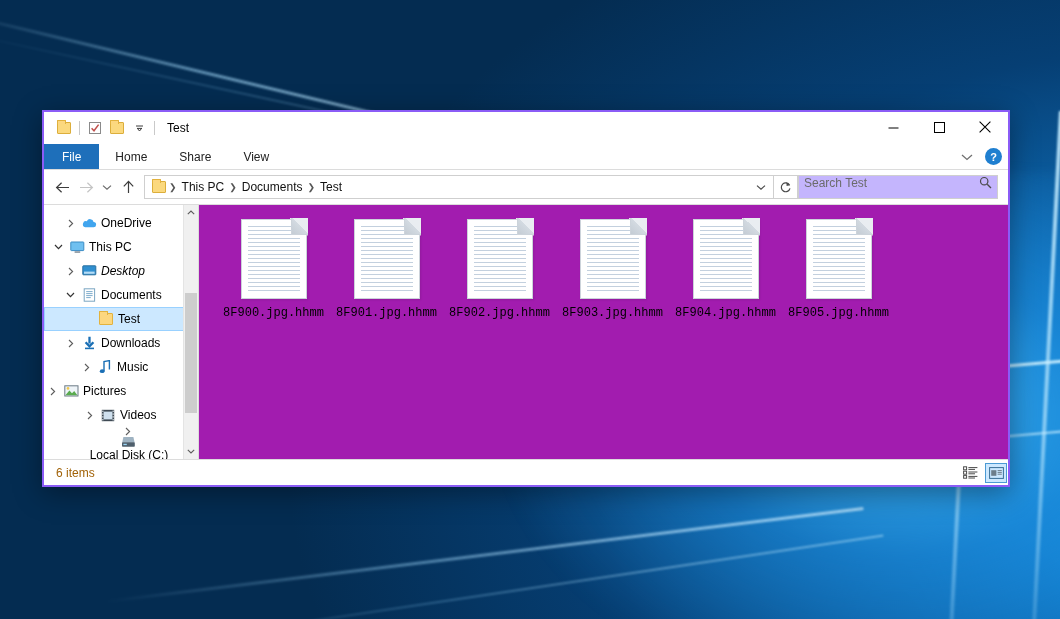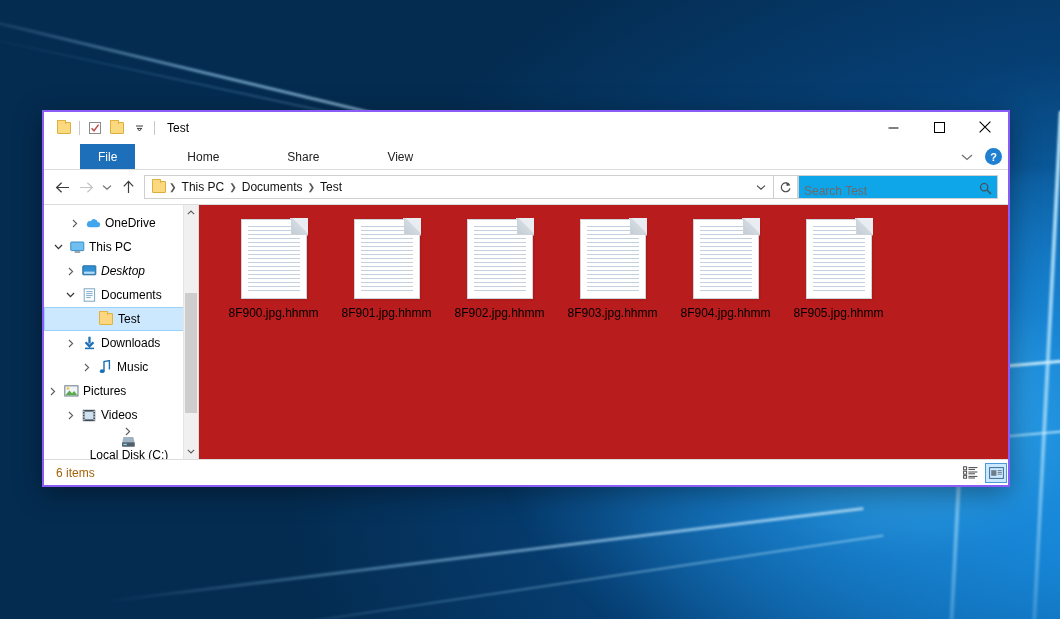--- a/index.html
+++ b/index.html
@@ -80,21 +80,21 @@
   
   .ribbon {
     height: 26px; flex: none;
     display: flex; align-items: stretch;
     background: #fff;
     border-bottom: 1px solid #dcdcdc;
     position: relative;
   }
   .tab {
     padding: 0 16px; display: flex; align-items: center;
-    font-size: 12px; color: #222; margin-left: 36px;
+    font-size: 12px; color: #222;
   }
   .tab.file { background: #1e6fba; color: #fff; padding: 0 18px; }
   .ribbon-right { position: absolute; right: 6px; top: 0; height: 100%; display: flex; align-items: center; gap: 8px; }
   .chev-collapse { color: #6d6d6d; font-size: 11px; padding: 0 4px; }
   .help-btn {
     width: 17px; height: 17px; border-radius: 50%;
     background: #1f7fd0; color: #fff;
     font-size: 11px; font-weight: bold;
     display: flex; align-items: center; justify-content: center;
   }
@@ -122,22 +122,22 @@
   .crumbs { flex: 1; display: flex; align-items: center; gap: 0; overflow: hidden; }
   .crumb { padding: 0 4px; font-size: 12px; color: #111; white-space: nowrap; }
   .crumb-sep { color: #555; font-size: 9px; padding: 0 1px; }
   .addr-ctl { width: 20px; height: 22px; display: flex; align-items: center; justify-content: center; color: #4a4a4a; }
   .refresh-btn {
     width: 24px; height: 24px; display: flex; align-items: center; justify-content: center;
     border: 1px solid #cfcfcf; border-left: none; background: #fff; color: #4a4a4a;
   }
   .searchbox {
     width: 200px; height: 24px; margin-left: 0;
-    border: 1px solid #cfcfcf; background: #0ea5e9;
-    display: flex; align-items: flex-end; padding: 0 5px;
+    border: 1px solid #cfcfcf; background: #c4b5fd;
+    display: flex; align-items: flex-start; padding: 0 5px;
   }
   .searchbox input {
     flex: 1; border: none; outline: none; font-size: 12px;
     font-family: "Liberation Sans", sans-serif; color: #333; background: transparent;
   }
   .searchbox input::placeholder { color: #6b6b6b; }
 
   
   .body-row { flex: 1; display: flex; min-height: 0; border-top: 1px solid #dcdcdc; }
 
@@ -163,21 +163,21 @@
   .tree-label { padding-left: 2px; }
 
   .navscroll {
     position: absolute; right: 0; top: 0; width: 15px; height: 100%;
     background: #f0f0f0; border-left: 1px solid #e4e4e4;
     display: flex; flex-direction: column; justify-content: space-between;
   }
   .nsc-arrow { height: 15px; display: flex; align-items: center; justify-content: center; color: #5c5c5c; font-size: 8px; }
   .nsc-thumb { position: absolute; left: 1px; right: 1px; top: 88px; height: 120px; background: #cdcdcd; }
 
-  .content { flex: 1; background: #b91c1c; position: relative; overflow: hidden; }
+  .content { flex: 1; background: #a21caf; position: relative; overflow: hidden; font-family: Liberation Mono, monospace; }
   .filegrid {
     display: flex; flex-wrap: wrap;
     padding: 12px 0 0 18px;
     align-content: flex-start;
   }
   .fileitem {
     width: 113px; height: 120px;
     display: flex; flex-direction: column; align-items: center;
     padding-top: 2px;
   }
@@ -376,21 +376,21 @@
           <path d="M8.2 8.2 L12 12" stroke="#4a4a4a" stroke-width="1.3"></path>
         </svg>
       </span>
     </div>
   </div>
 
   <div class="body-row">
 
     <div class="navpane">
 
-      <div class="tree-item" style="padding-left:22px;">
+      <div class="tree-item" style="padding-left:4px;margin-left:14px;">
         <span class="twisty">
           <svg width="6" height="9" viewBox="0 0 6 9">
               <path d="M1 1 L4.6 4.5 L1 8" fill="none" stroke="#5e5e5e" stroke-width="1.1"></path>
             </svg>
         </span>
         <span class="tree-ico">
           <svg width="16" height="12" viewBox="0 0 16 12">
             <path d="M4.2 10.2 H12.4 A2.6 2.6 0 0 0 12.6 5 A3.6 3.6 0 0 0 5.8 4.2 A2.9 2.9 0 0 0 4.2 10.2 Z" fill="#41a5ee"></path>
           </svg>
         </span>
@@ -489,21 +489,21 @@
         <span class="tree-ico">
           <svg width="15" height="12" viewBox="0 0 15 12">
             <rect x="0.8" y="0.8" width="13.2" height="10.2" fill="#eef4f8" stroke="#6c7b86" stroke-width="1"></rect>
             <path d="M1.4 10.2 L5.4 5.4 L8 8.2 L10.2 6 L13.4 10.2 Z" fill="#5aab4f"></path>
             <circle cx="4" cy="3.4" r="1.3" fill="#f2c84b"></circle>
           </svg>
         </span>
         <span class="tree-label">Pictures</span>
       </div>
 
-      <div class="tree-item" style="padding-left:18px;">
+      <div class="tree-item" style="padding-left:18px;margin-left:19px;">
         <span class="twisty">
           <svg width="6" height="9" viewBox="0 0 6 9">
               <path d="M1 1 L4.6 4.5 L1 8" fill="none" stroke="#5e5e5e" stroke-width="1.1"></path>
             </svg>
         </span>
         <span class="tree-ico">
           <svg width="14" height="13" viewBox="0 0 14 13">
             <rect x="0.8" y="0.8" width="12.4" height="11.4" fill="#3f4a54"></rect>
             <rect x="2.6" y="2.6" width="8.8" height="7.8" fill="#cfe0ee"></rect>
             <g fill="#e8eff5">

